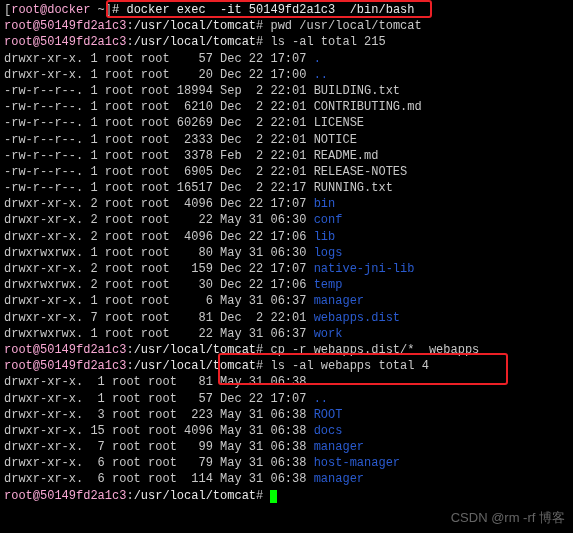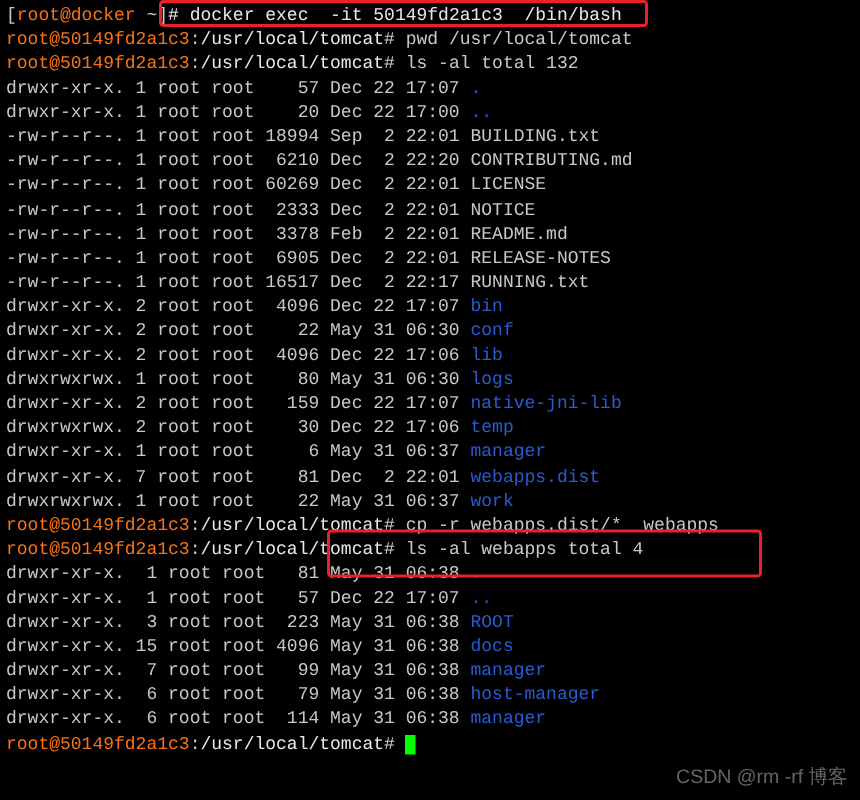--- a/index.html
+++ b/index.html
@@ -9,21 +9,21 @@
   font-size:12px;
   line-height:1.35;
   color:#c8c8c8;
   width:573px;
   height:533px;
   overflow:hidden;
   padding:2px 4px;
   position:relative;
 }
 .line { white-space:pre; }
-.cyan { color:#f97316; }
+.cyan { color:#f9a8d4; }
 .white { color:#e8e8e8;text-align:center; }
 .blue { color:#2a5bd0; }
 .cursor { display:inline-block; width:7px; height:13px; background:#00ff00; vertical-align:text-bottom; }
 .box-red {
   position:absolute;
   border:2px solid #ec2026;
   border-radius:3px;
   pointer-events:none;
 }
 .watermark {
@@ -37,25 +37,25 @@
   text-align:right;
 }
 </style>
 </head>
 <body>
 
 <div id="term"><span class="line">[<span class="cyan">root@docker</span> ~]<span class="white"># docker exec  -it 50149fd2a1c3  /bin/bash</span></span>
 <span class="line"><span class="cyan">root@50149fd2a1c3</span>:<span class="white">/usr/local/tomcat</span># pwd</span>
 <span class="line">/usr/local/tomcat</span>
 <span class="line"><span class="cyan">root@50149fd2a1c3</span>:<span class="white">/usr/local/tomcat</span># ls -al</span>
-<span class="line">total 132</span>
+<span class="line">total 215</span>
 <span class="line">drwxr-xr-x. 1 root root    57 Dec 22 17:07 <span class="blue">.</span></span>
 <span class="line">drwxr-xr-x. 1 root root    20 Dec 22 17:00 <span class="blue">..</span></span>
 <span class="line">-rw-r--r--. 1 root root 18994 Sep  2 22:01 BUILDING.txt</span>
-<span class="line">-rw-r--r--. 1 root root  6210 Dec  2 22:20 CONTRIBUTING.md</span>
+<span class="line">-rw-r--r--. 1 root root  6210 Dec  2 22:01 CONTRIBUTING.md</span>
 <span class="line">-rw-r--r--. 1 root root 60269 Dec  2 22:01 LICENSE</span>
 <span class="line">-rw-r--r--. 1 root root  2333 Dec  2 22:01 NOTICE</span>
 <span class="line">-rw-r--r--. 1 root root  3378 Feb  2 22:01 README.md</span>
 <span class="line">-rw-r--r--. 1 root root  6905 Dec  2 22:01 RELEASE-NOTES</span>
 <span class="line">-rw-r--r--. 1 root root 16517 Dec  2 22:17 RUNNING.txt</span>
 <span class="line">drwxr-xr-x. 2 root root  4096 Dec 22 17:07 <span class="blue">bin</span></span>
 <span class="line">drwxr-xr-x. 2 root root    22 May 31 06:30 <span class="blue">conf</span></span>
 <span class="line">drwxr-xr-x. 2 root root  4096 Dec 22 17:06 <span class="blue">lib</span></span>
 <span class="line">drwxrwxrwx. 1 root root    80 May 31 06:30 <span class="blue">logs</span></span>
 <span class="line">drwxr-xr-x. 2 root root   159 Dec 22 17:07 <span class="blue">native-jni-lib</span></span>

